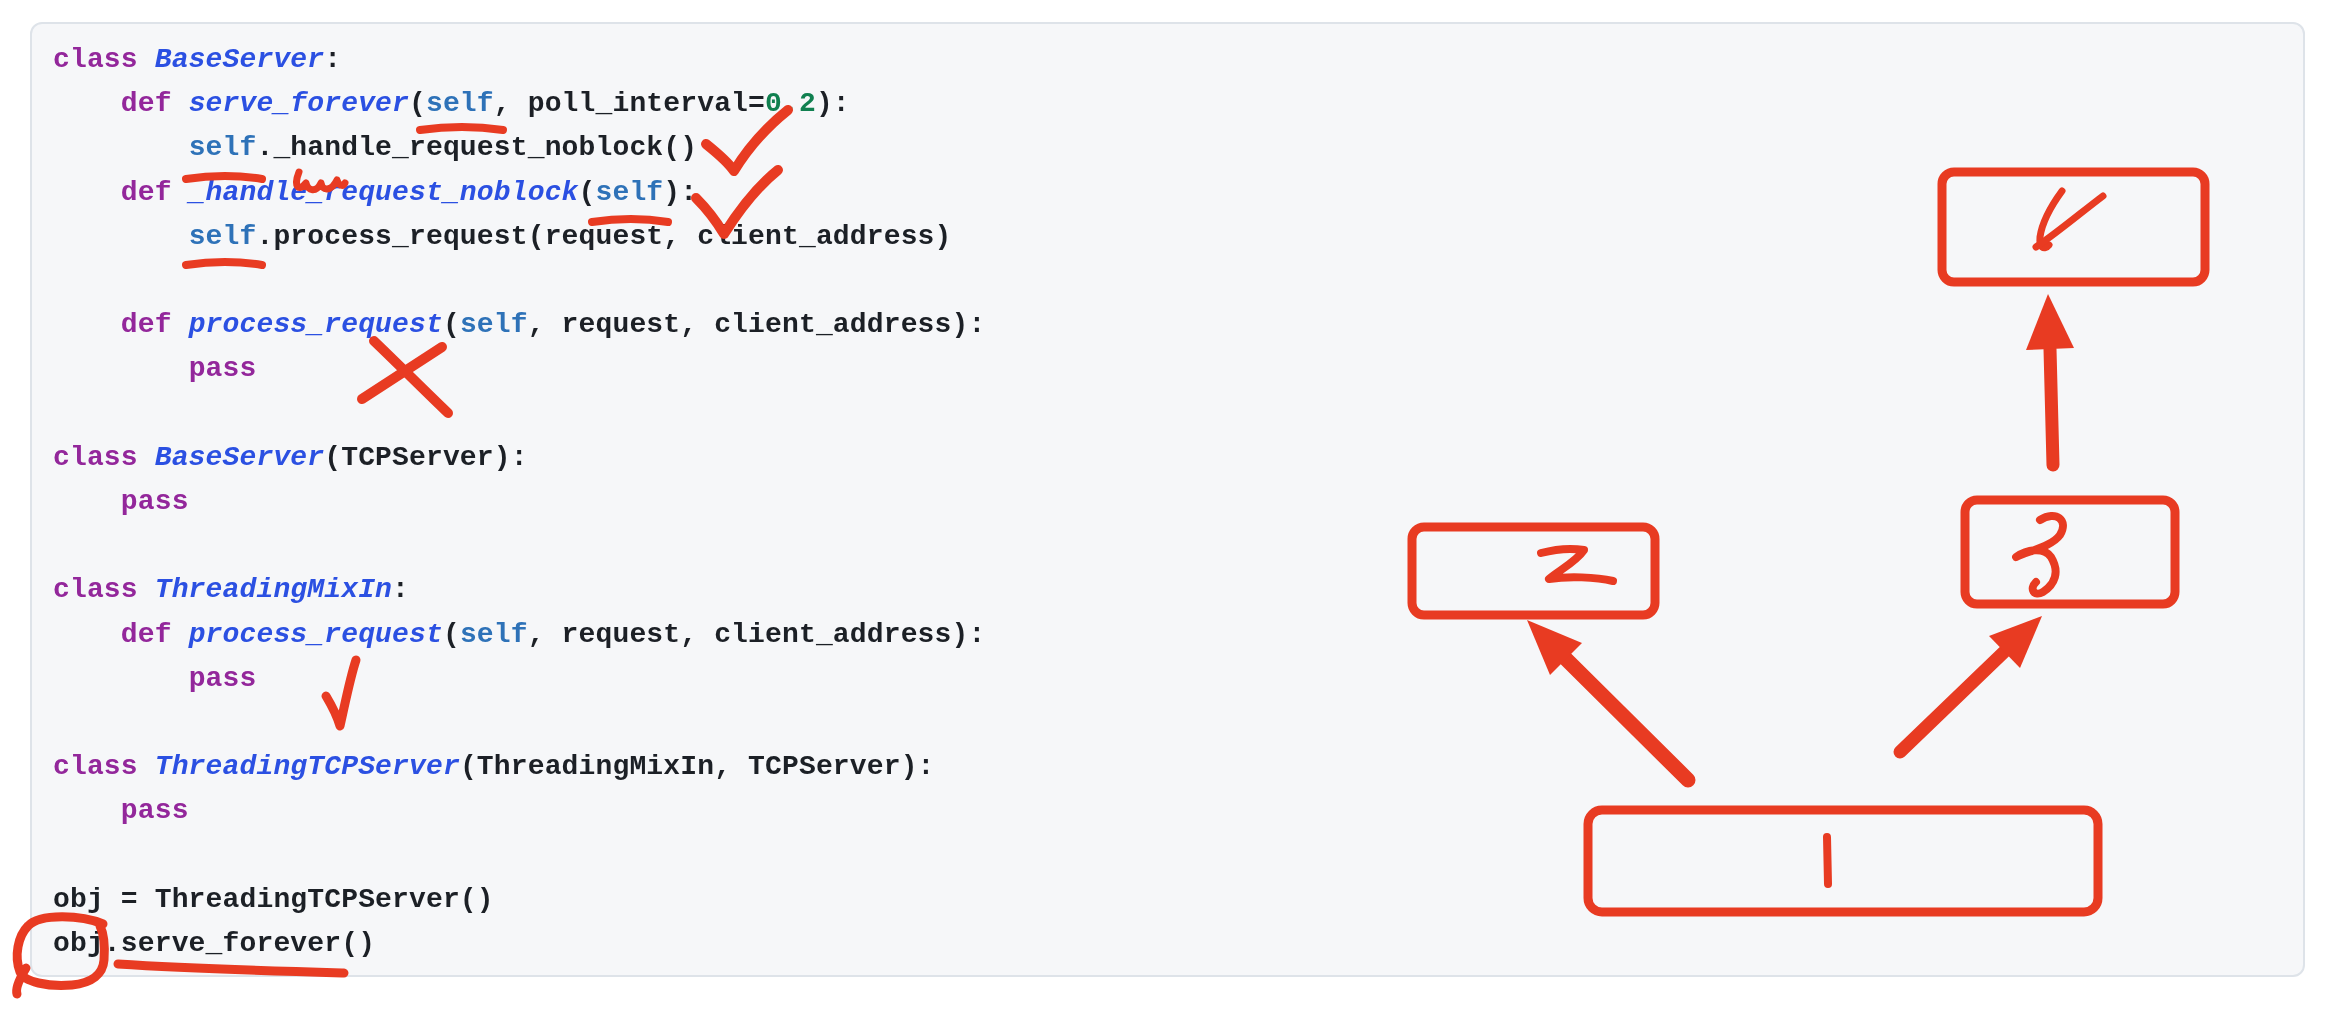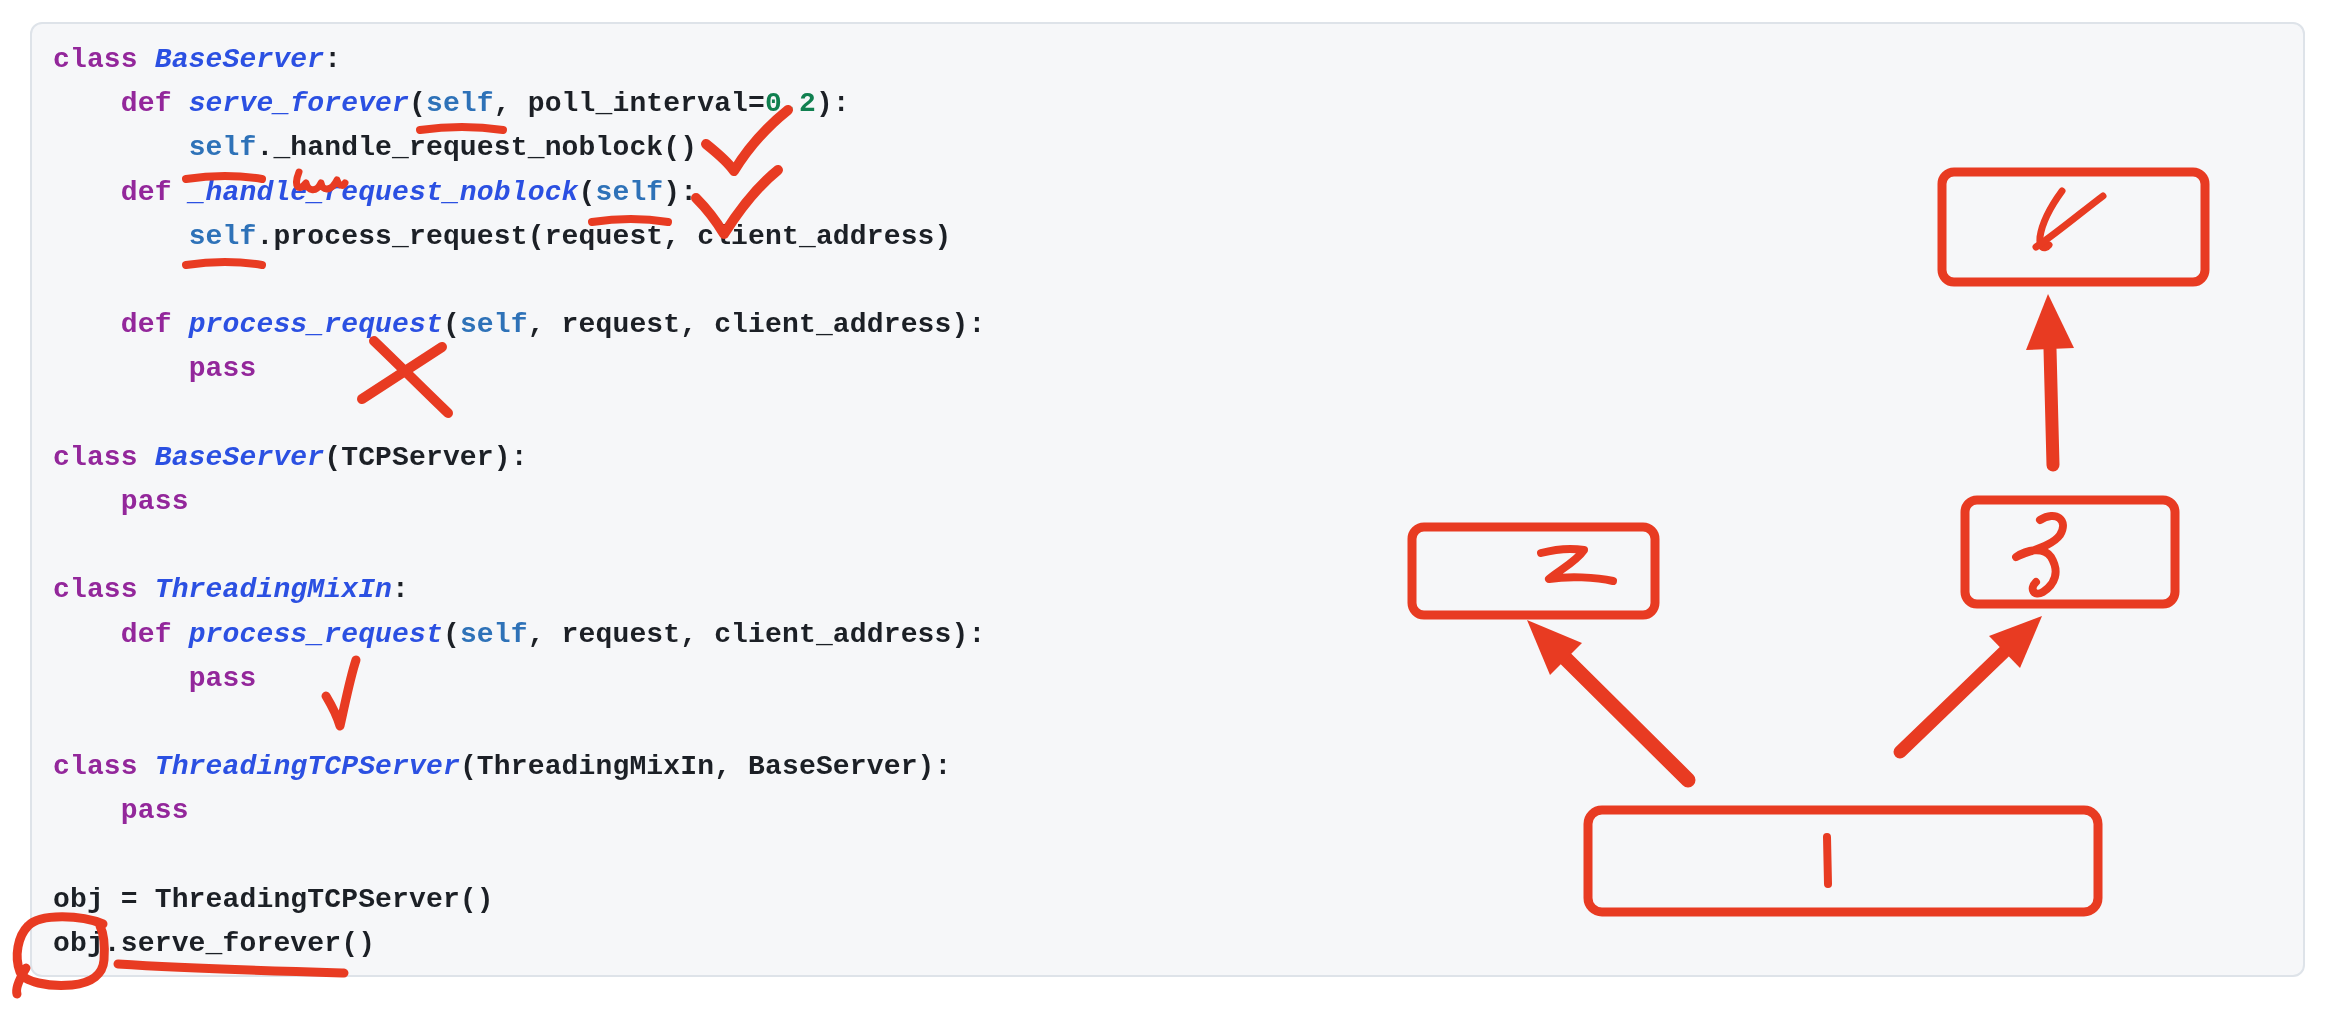--- a/index.html
+++ b/index.html
@@ -37,21 +37,21 @@
 <span class="t-p">    </span><span class="t-kw">def</span><span class="t-p"> </span><span class="t-fn">process_request</span><span class="t-p">(</span><span class="t-self">self</span><span class="t-p">, request, client_address):</span>
 <span class="t-p">        </span><span class="t-kw">pass</span>
 
 <span class="t-kw">class</span><span class="t-p"> </span><span class="t-fn">BaseServer</span><span class="t-p">(TCPServer):</span>
 <span class="t-p">    </span><span class="t-kw">pass</span>
 
 <span class="t-kw">class</span><span class="t-p"> </span><span class="t-fn">ThreadingMixIn</span><span class="t-p">:</span>
 <span class="t-p">    </span><span class="t-kw">def</span><span class="t-p"> </span><span class="t-fn">process_request</span><span class="t-p">(</span><span class="t-self">self</span><span class="t-p">, request, client_address):</span>
 <span class="t-p">        </span><span class="t-kw">pass</span>
 
-<span class="t-kw">class</span><span class="t-p"> </span><span class="t-fn">ThreadingTCPServer</span><span class="t-p">(ThreadingMixIn, BaseServer):</span>
+<span class="t-kw">class</span><span class="t-p"> </span><span class="t-fn">ThreadingTCPServer</span><span class="t-p">(ThreadingMixIn, TCPServer):</span>
 <span class="t-p">    </span><span class="t-kw">pass</span>
 
 <span class="t-p">obj = ThreadingTCPServer()</span>
 <span class="t-p">obj.serve_forever()</span></pre>
 
   <svg class="ink" viewBox="0 0 2350 1018" xmlns="http://www.w3.org/2000/svg">
 
     <path d="M 420 130 C 448 126, 476 126, 503 130" stroke-width="8"></path>
     <path d="M 186 179 C 212 175, 238 175, 262 179" stroke-width="8"></path>
     <path d="M 592 222 C 618 218, 644 218, 668 222" stroke-width="8"></path>

